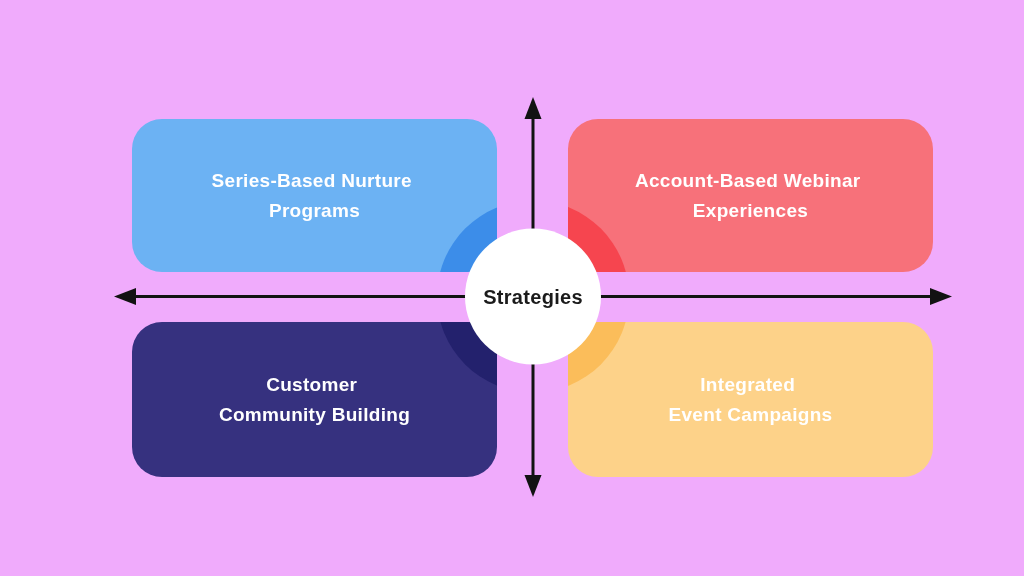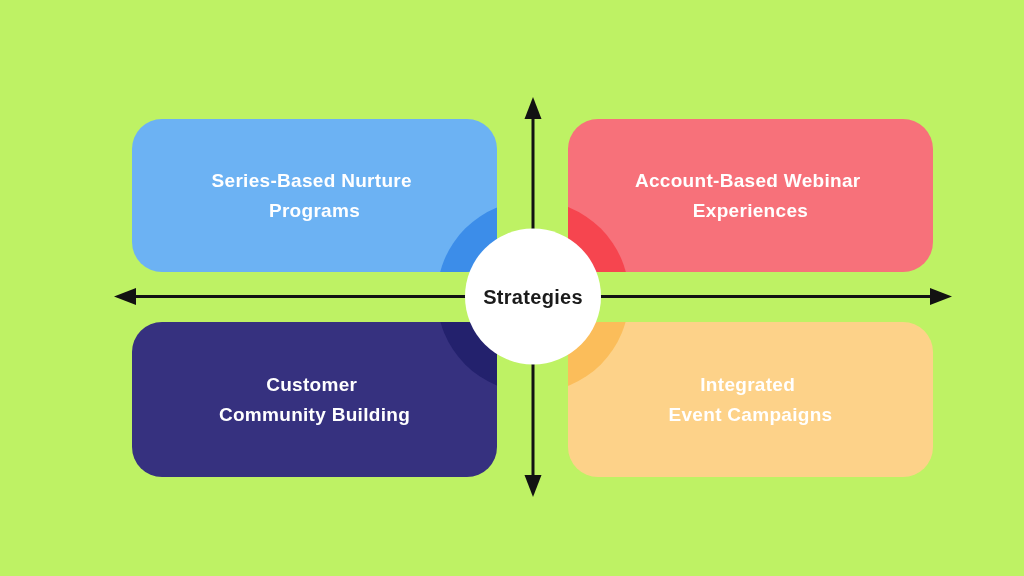--- a/index.html
+++ b/index.html
@@ -4,21 +4,21 @@
 <style>
   html, body {
     margin: 0;
     padding: 0;
     background: #ffffff;
   }
   .stage {
     position: relative;
     width: 1024px;
     height: 576px;
-    background: #bef264;
+    background: #f0abfc;
     overflow: hidden;
     font-family: "Liberation Sans", sans-serif;
     text-align: right;
   }
   svg { display: block; }
   .card-label {
     font-family: "Liberation Sans", sans-serif;
     font-weight: bold;
     font-size: 19px;
     letter-spacing: 0.3px;

